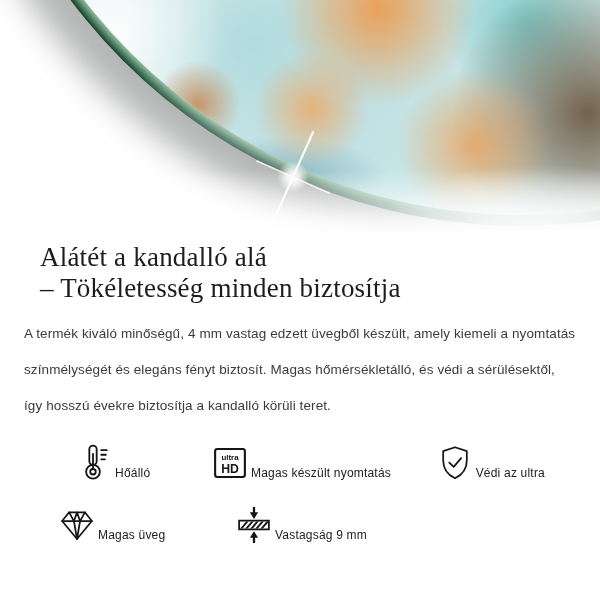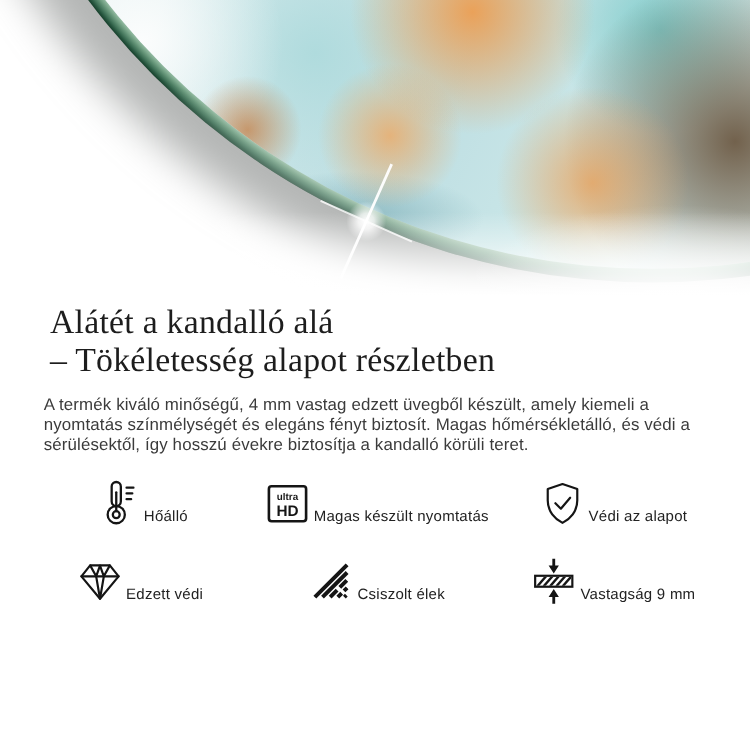--- a/index.html
+++ b/index.html
@@ -48,22 +48,22 @@
   }
 
   
   .title{
     margin:6px 40px 0;
     font-family:"Liberation Serif",serif;font-weight:400;
     font-size:27px;line-height:31px;color:#1d1d1d;letter-spacing:0.2px;
   }
   .title span{display:block;}
   .desc{
-    margin:12px 35px 0;
-    font-size:13.5px;line-height:16px;color:#3b3b3b;letter-spacing:0.1px;
+    margin:12px 24px 0;
+    font-size:13.5px;line-height:36px;color:#3b3b3b;letter-spacing:0.1px;
   }
 
   
   .features{
     display:grid;grid-template-columns:repeat(3,1fr);
     row-gap:16px;padding:0 16px;margin-top:16px;
   }
   .feature{display:flex;flex-direction:row;align-items:center;text-align:center;justify-content:center;}
   .icon-box{height:46px;display:flex;align-items:center;justify-content:center;}
   .feature-label{margin-top:20px;font-size:12px;color:#222222;letter-spacing:0.2px;}
@@ -91,21 +91,21 @@
       <g stroke="#ffffff" transform="rotate(24 60 60)">
         <line x1="60" y1="10" x2="60" y2="110" stroke-width="2.2" opacity="0.95"></line>
         <line x1="20" y1="60" x2="100" y2="60" stroke-width="1.6" opacity="0.8"></line>
       </g>
     </svg>
     <div class="hero-fade"></div>
   </div>
 
   <h1 class="title">
     <span>Alátét a kandalló alá</span>
-    <span>– Tökéletesség alapot részletben</span>
+    <span>– Tökéletesség minden biztosítja</span>
   </h1>
 
   <p class="desc">A termék kiváló minőségű, 4 mm vastag edzett üvegből készült, amely kiemeli a nyomtatás színmélységét és elegáns fényt biztosít. Magas hőmérsékletálló, és védi a sérülésektől, így hosszú évekre biztosítja a kandalló körüli teret.</p>
 
   <div class="features">
 
     <div class="feature">
       <div class="icon-box">
         <svg width="44" height="44" viewBox="0 0 48 48">
           <g class="stroke">
@@ -135,51 +135,37 @@
 
     <div class="feature">
       <div class="icon-box">
         <svg width="42" height="42" viewBox="0 0 48 48">
           <g class="stroke">
             <path d="M24 6 L37.5 10.5 V21 C37.5 31 31 38 24 41.5 C17 38 10.5 31 10.5 21 V10.5 Z"></path>
             <polyline points="17.5,23.5 22.5,28.5 31,18.5"></polyline>
           </g>
         </svg>
       </div>
-      <div class="feature-label">Védi az alapot</div>
+      <div class="feature-label">Védi az ultra</div>
     </div>
 
     <div class="feature">
       <div class="icon-box">
         <svg width="42" height="42" viewBox="0 0 48 48">
           <g class="stroke">
             <path d="M15 9.5 H33 L41 19.5 L24 40 L7 19.5 Z"></path>
             <path d="M7 19.5 H41"></path>
             <path d="M15 9.5 L20.5 19.5 L24 9.7 L27.5 19.5 L33 9.5"></path>
             <path d="M20.5 19.5 L24 40 L27.5 19.5"></path>
           </g>
         </svg>
       </div>
-      <div class="feature-label">Edzett védi</div>
+      <div class="feature-label">Magas üveg</div>
     </div>
 
-    <div class="feature">
-      <div class="icon-box">
-        <svg width="42" height="42" viewBox="0 0 48 48">
-          <g stroke="#151515" stroke-width="3.6" stroke-linecap="butt" fill="none">
-            <line x1="9" y1="38.5" x2="38.5" y2="9"></line>
-            <line x1="16" y1="38.5" x2="38.5" y2="16"></line>
-            <line x1="23" y1="38.5" x2="38.5" y2="23" stroke-dasharray="9 3.5"></line>
-            <line x1="30" y1="38.5" x2="38.5" y2="30" stroke-dasharray="5 3"></line>
-            <line x1="36" y1="38.5" x2="38.5" y2="36" stroke-dasharray="2.5 2"></line>
-          </g>
-        </svg>
-      </div>
-      <div class="feature-label">Csiszolt élek</div>
-    </div>
 
     <div class="feature">
       <div class="icon-box">
         <svg width="42" height="42" viewBox="0 0 48 48">
           <defs>
             <clipPath id="thickBarClip">
                 <rect x="8" y="20" width="32" height="8"></rect>
               </clipPath>
           </defs>
           <g fill="#151515" stroke="none">

